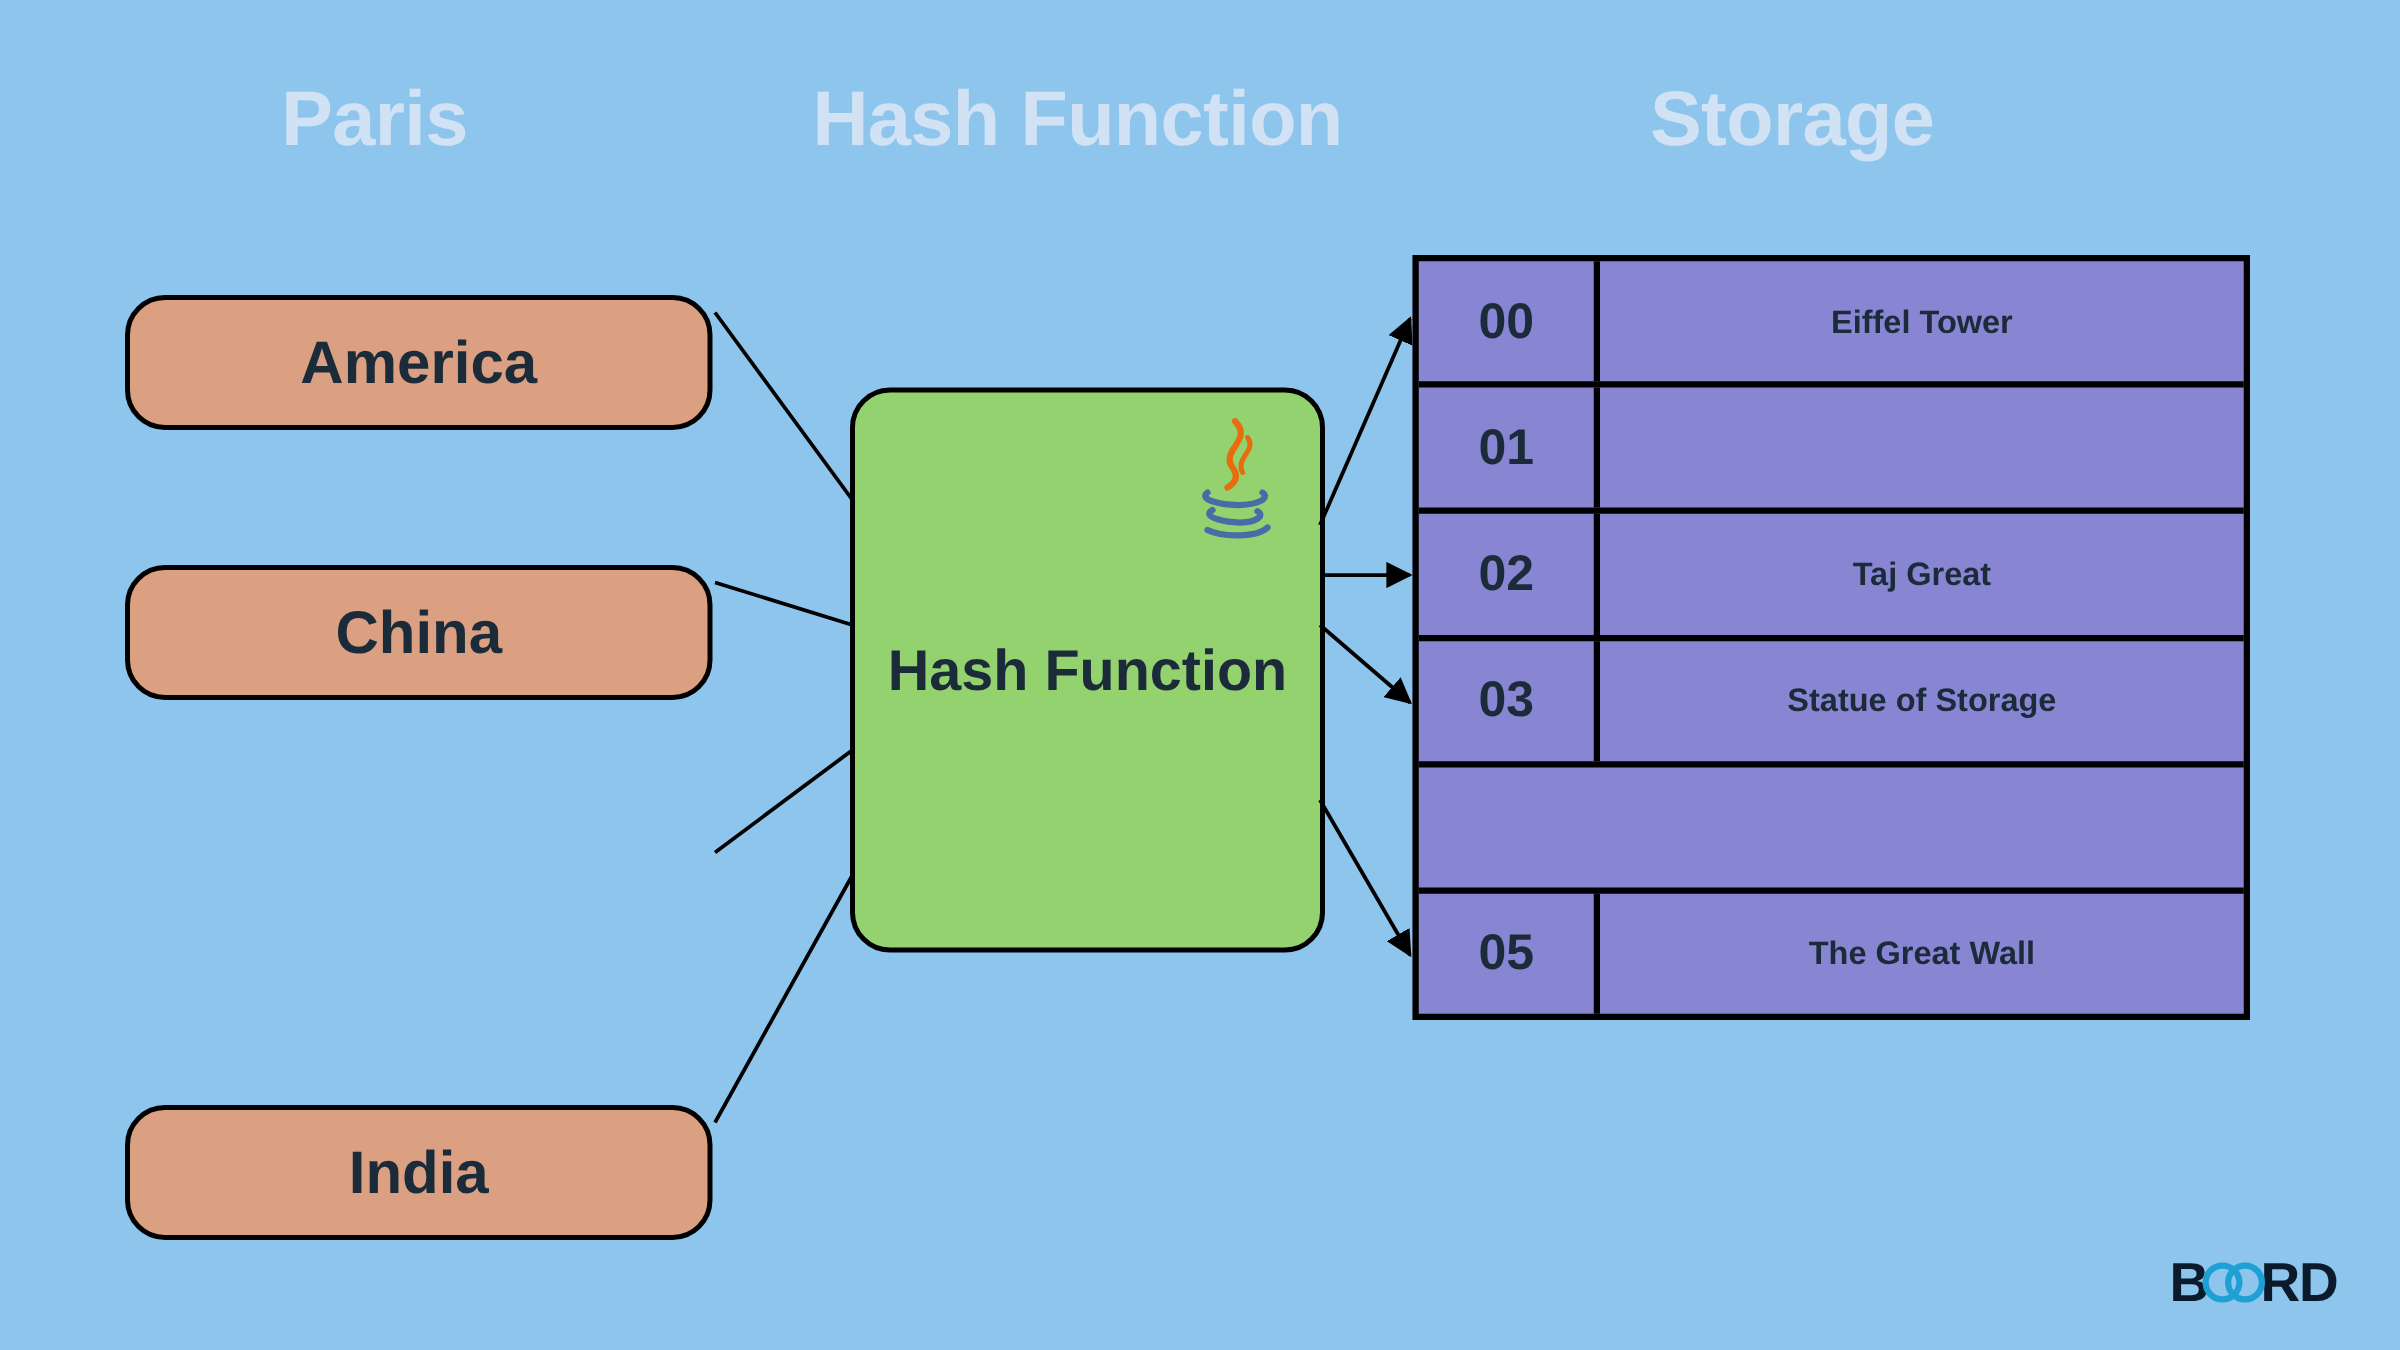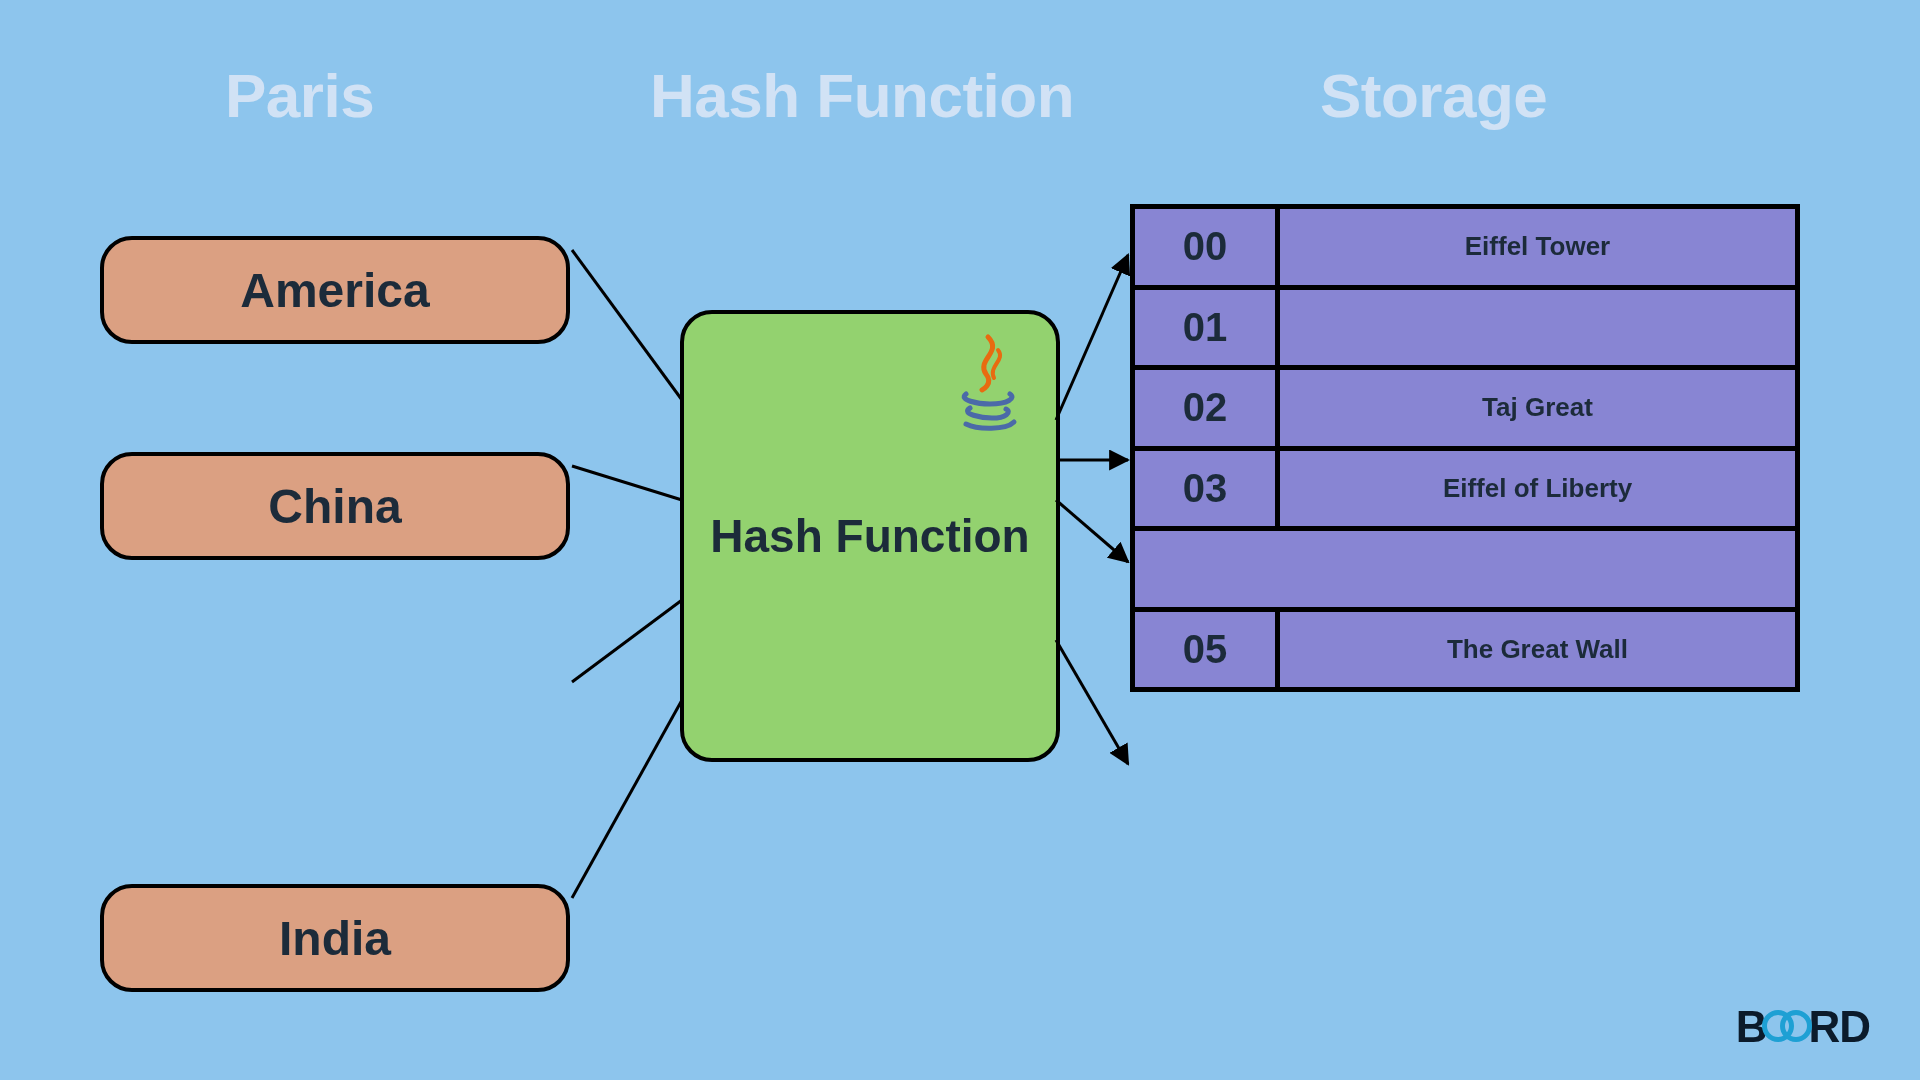--- a/index.html
+++ b/index.html
@@ -20,21 +20,21 @@
   .key.k3{top:840px}
   
   .hashbox{
     position:absolute;left:680px;top:310px;width:380px;height:452px;border:4px solid #000;border-radius:32px;
     background:#93d26f;box-sizing:border-box;display:flex;align-items:center;justify-content:center;
     font-size:46px;font-weight:900;color:#1c2b3a;
   }
   .java-icon{position:absolute;right:28px;top:18px}
   
   .table{
-    position:absolute;left:1130px;top:204px;width:670px;height:488px;border:5px solid #000;
+    position:absolute;left:1130px;top:204px;width:670px;height:612px;border:5px solid #000;
     background:#8885d3;box-sizing:border-box;display:flex;flex-direction:column;
   }
   .row{flex:1;display:flex;border-top:5px solid #000}
   .row:first-child{border-top:none}
   .cell-idx{width:140px;border-right:5px solid #000;display:flex;align-items:center;justify-content:center;
     font-size:40px;font-weight:900;color:#1c2b3a}
   .cell-val{flex:1;display:flex;align-items:center;justify-content:center;font-size:26px;font-weight:900;color:#1c2b3a}
   
   svg.conn{position:absolute;left:0;top:0;width:1920px;height:1080px;pointer-events:none}
   
@@ -102,21 +102,21 @@
     <div class="row">
       <div class="cell-idx">01</div>
       <div class="cell-val"></div>
     </div>
     <div class="row">
       <div class="cell-idx">02</div>
       <div class="cell-val">Taj Great</div>
     </div>
     <div class="row">
       <div class="cell-idx">03</div>
-      <div class="cell-val">Eiffel of Liberty</div>
+      <div class="cell-val">Statue of Storage</div>
     </div>
     <div class="row">
       <div class="cell-val"></div>
     </div>
     <div class="row">
       <div class="cell-idx">05</div>
       <div class="cell-val">The Great Wall</div>
     </div>
   </div>
 

